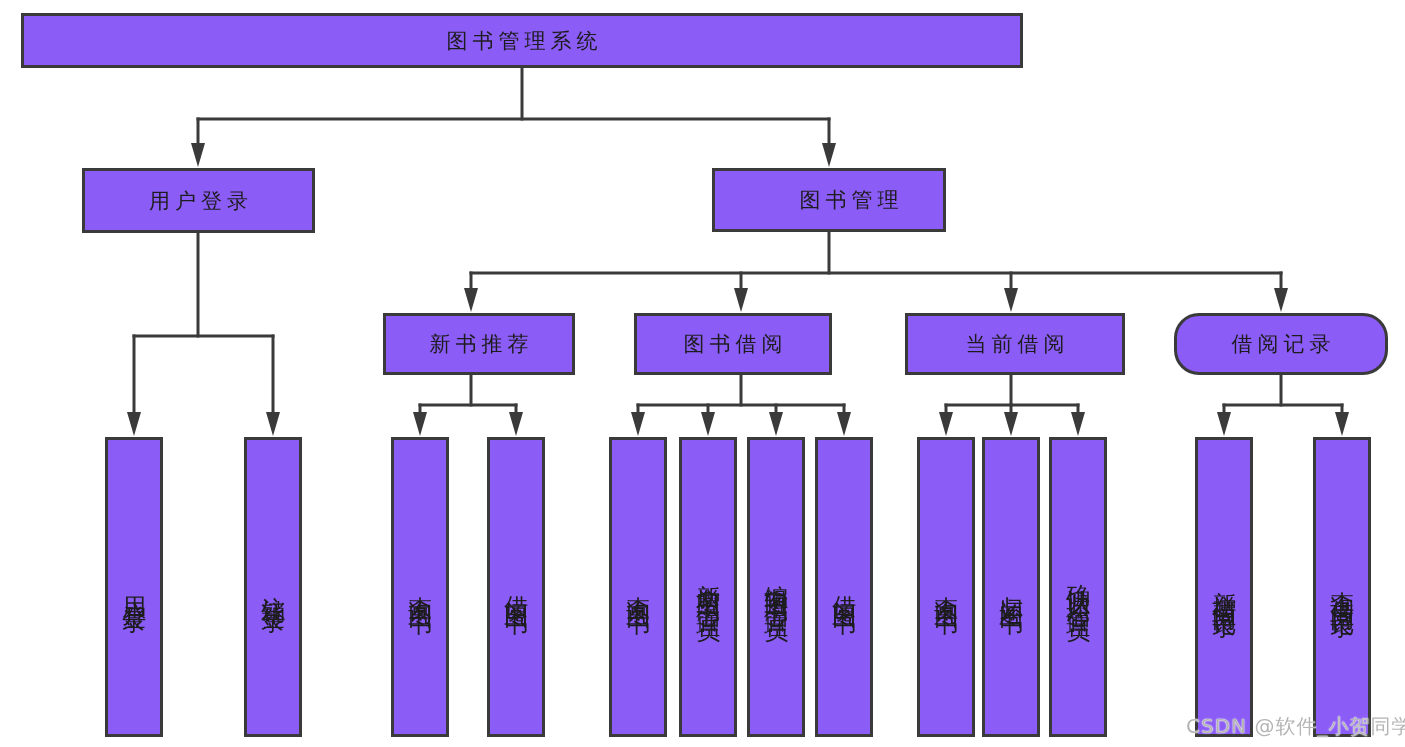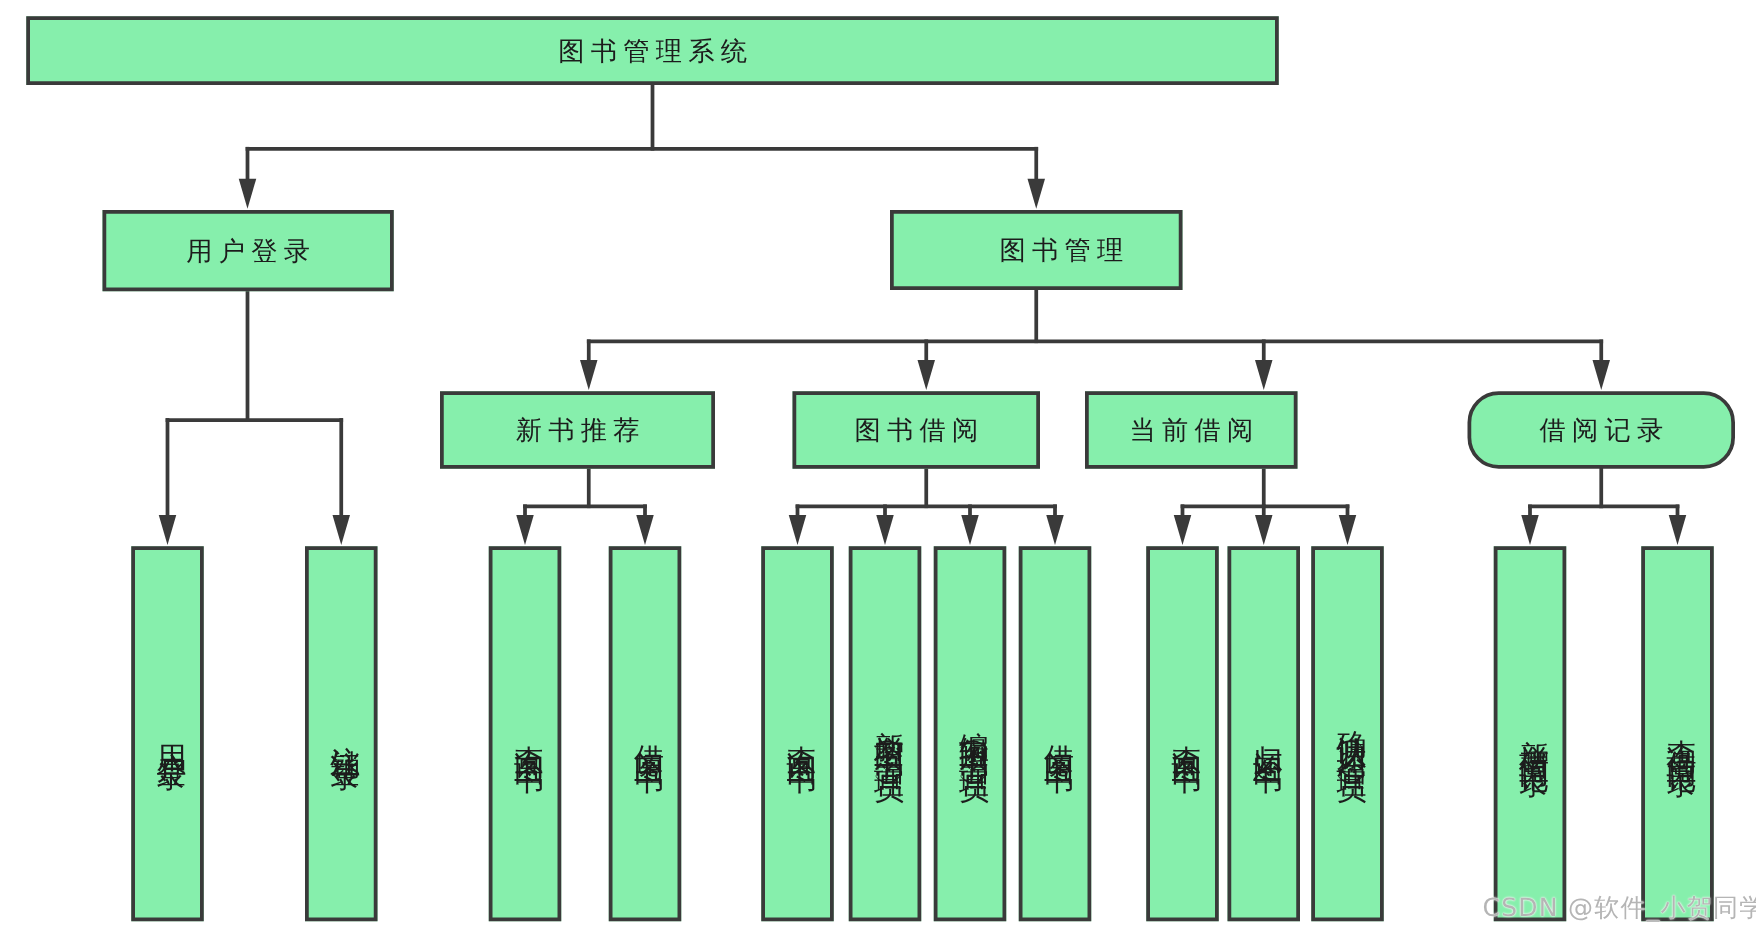--- a/index.html
+++ b/index.html
@@ -17,28 +17,27 @@
   }
   .connectors {
     position: absolute;
     left: 0;
     top: 0;
     z-index: 1;
   }
   .node {
     position: absolute;
     box-sizing: border-box;
-    background: #86efac;
+    background: #8b5cf6;
     border: 3px solid #3a3a3a;
     display: flex;
     align-items: center;
     justify-content: center;
     color: #1c1c1c;
     z-index: 2;
-    font-family: Liberation Mono, monospace;
   }
   .hlabel {
     font-size: 21px;
     letter-spacing: 5px;
     text-indent: 5px;
     white-space: nowrap;
   }
   .vlabel {
     writing-mode: vertical-rl;
     text-orientation: mixed;
@@ -137,27 +136,27 @@
     <span class="hlabel">图书管理系统</span>
   </div>
 
   <div class="node" style="left:82px; top:168px; width:233px; height:65px;">
     <span class="hlabel">用户登录</span>
   </div>
   <div class="node" style="left:712px; top:168px; width:234px; height:64px;padding-left:40px;">
     <span class="hlabel">图书管理</span>
   </div>
 
-  <div class="node" style="left:352px; top:313px; width:220px; height:62px;justify-content:center;">
+  <div class="node" style="left:383px; top:313px; width:192px; height:62px;justify-content:center;">
     <span class="hlabel">新书推荐</span>
   </div>
   <div class="node" style="left:634px; top:313px; width:198px; height:62px;">
     <span class="hlabel">图书借阅</span>
   </div>
-  <div class="node" style="left:868px; top:313px; width:170px; height:62px;">
+  <div class="node" style="left:905px; top:313px; width:220px; height:62px;">
     <span class="hlabel">当前借阅</span>
   </div>
   <div class="node" style="left:1174px; top:313px; width:214px; height:62px;border-radius:25px;">
     <span class="hlabel">借阅记录</span>
   </div>
 
   <div class="node" style="left:105px; top:437px; width:58px; height:300px;">
     <span class="vlabel">用户登录</span>
   </div>
   <div class="node" style="left:244px; top:437px; width:58px; height:300px;">

